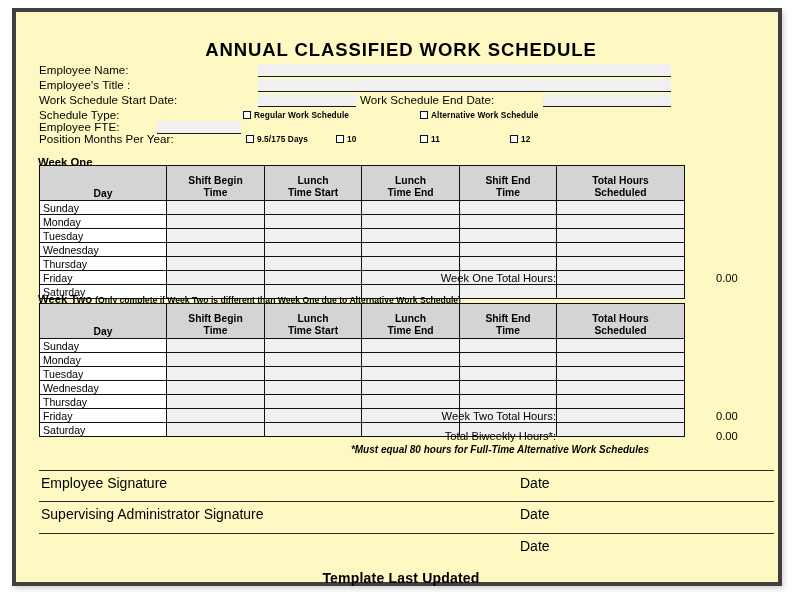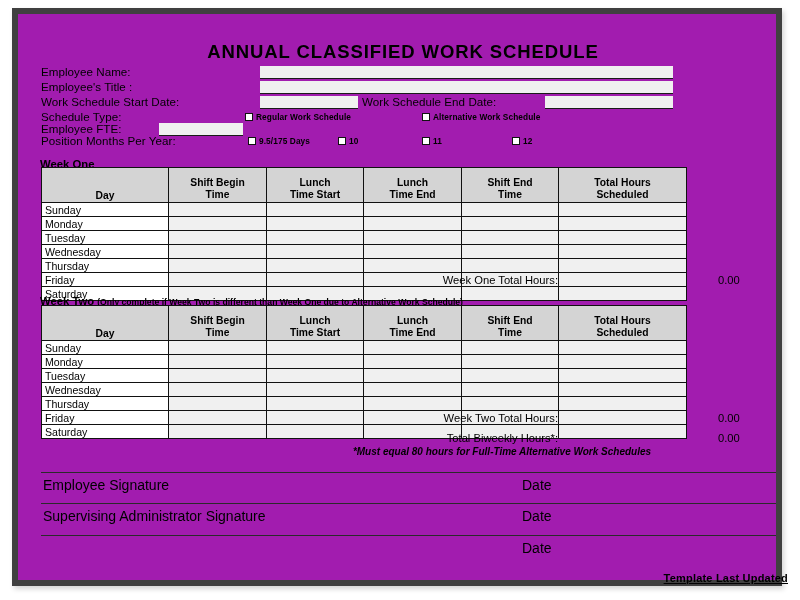--- a/index.html
+++ b/index.html
@@ -15,23 +15,23 @@
     color: #000000;
   }
 
   
   #page {
     position: absolute;
     left: 12px;
     top: 8px;
     width: 770px;
     height: 578px;
-    background: #a21caf;
+    background: #fef9c3;
     box-shadow: 2px 3px 5px rgba(0,0,0,0.17);
-    border: 6px solid #404040;
+    border: 4px solid #404040;
     box-sizing: border-box;
   }
 
   #sheet {
     position: absolute;
     left: 0; top: 0;
     width: 770px;
     height: 578px;
   }
 
@@ -162,27 +162,26 @@
     height: 0;
     border-top: 1.9px solid #2b2b2b;
   }
   .sig-label {
     position: absolute;
     font-size: 14px;
     white-space: nowrap;
   }
   .footer-note {
     position: absolute;
-    font-size: 11px;
+    font-size: 14px;
     font-weight: bold;
     width: 770px;
     left: 0;
-    text-align: right;
+    text-align: center;
     letter-spacing: 0.2px;
-    text-decoration: underline;
   }
 </style>
 </head>
 <body>
 
 <div id="page">
   <div id="sheet">
 
     <div class="title">ANNUAL CLASSIFIED WORK SCHEDULE</div>
 

